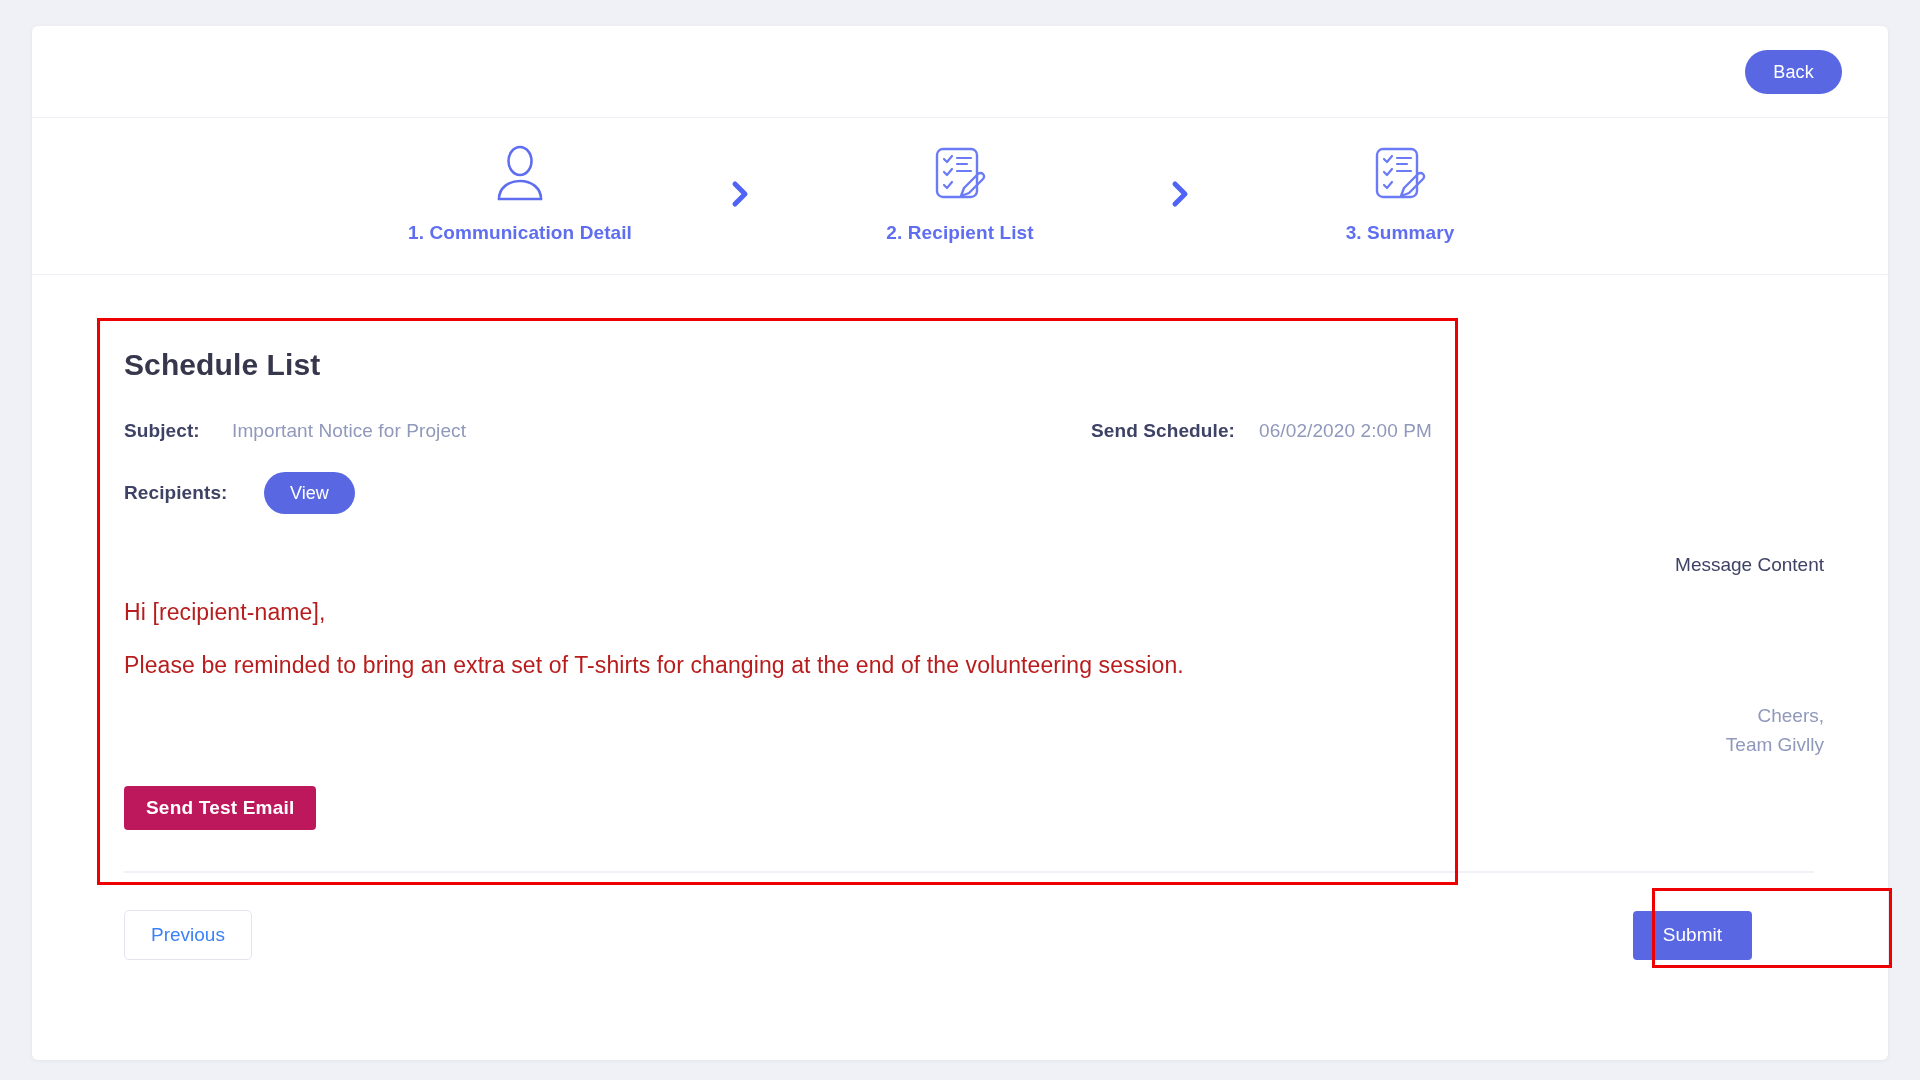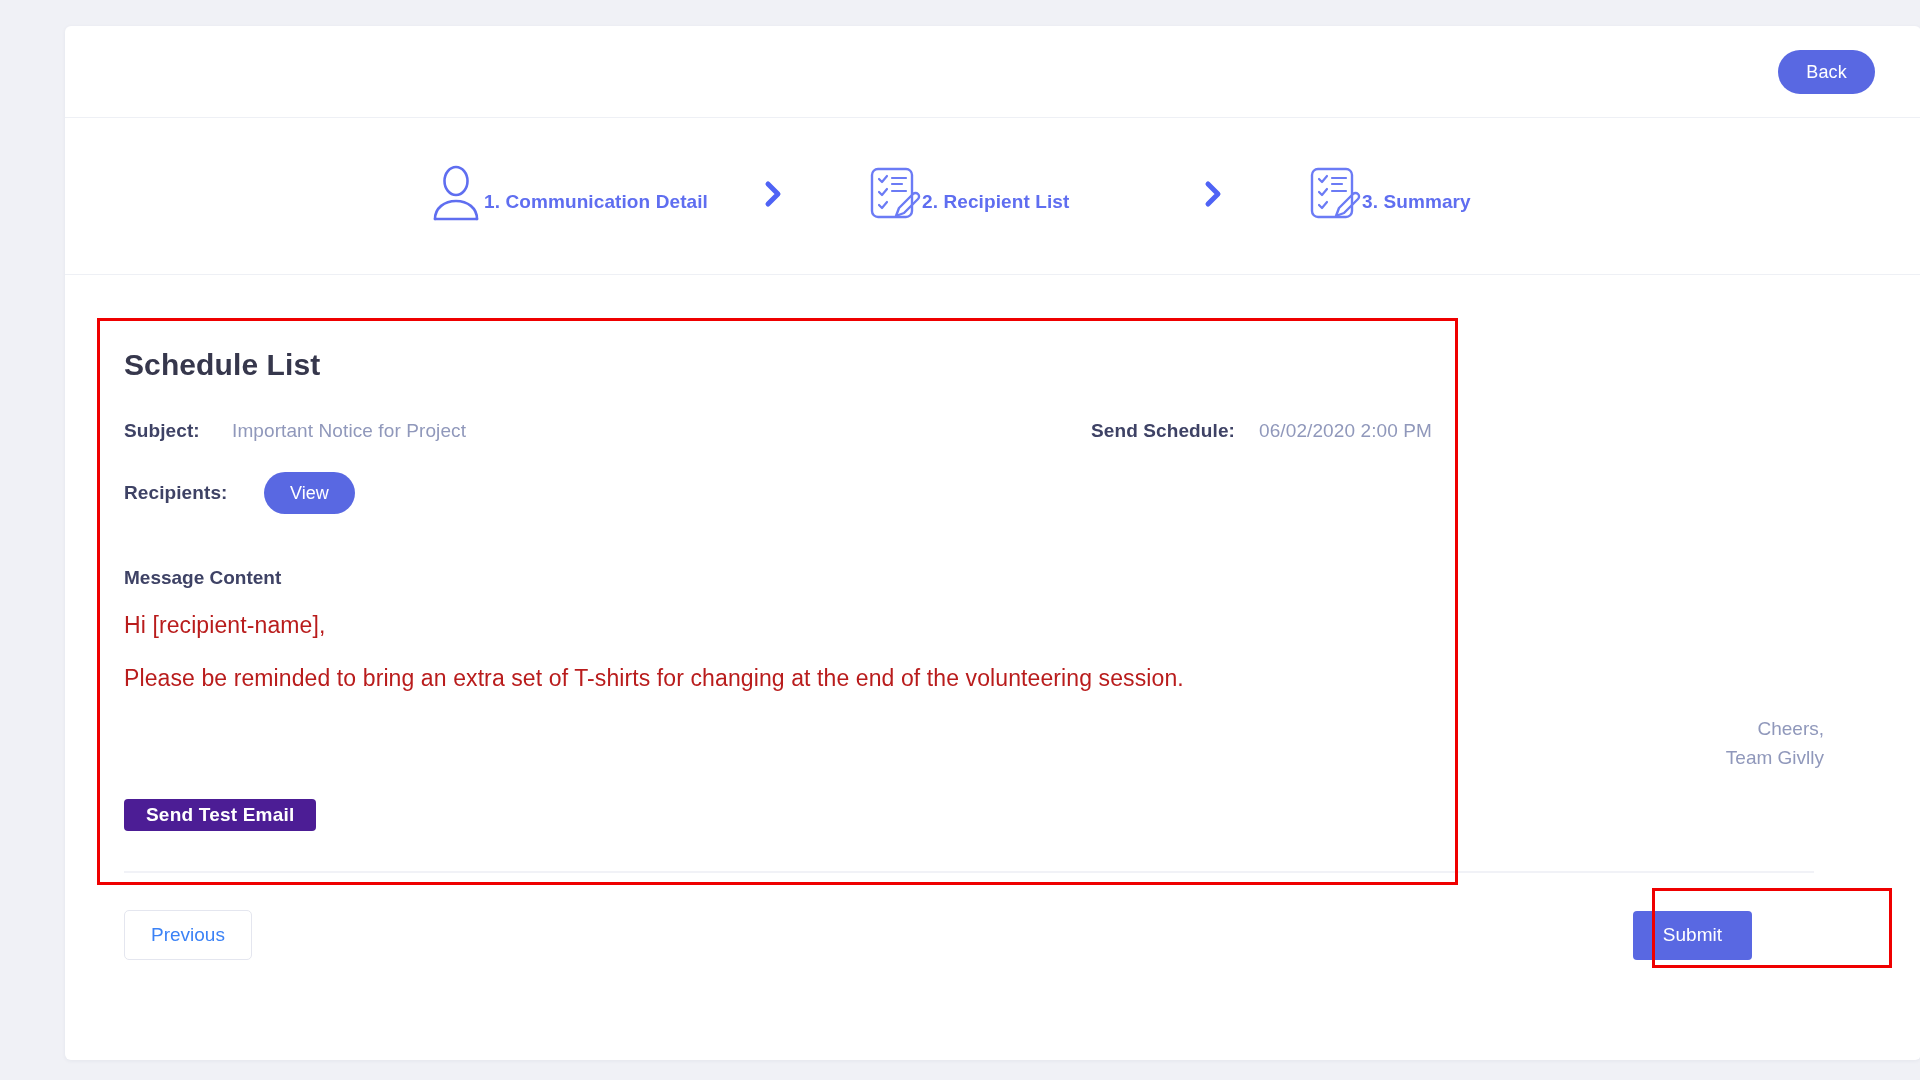--- a/index.html
+++ b/index.html
@@ -20,21 +20,20 @@
   .page-card {
     position: absolute;
     left: 32px;
     top: 26px;
     width: 1856px;
     height: 1034px;
     background: #ffffff;
     border-radius: 6px;
     box-shadow: 0 1px 4px rgba(40, 45, 90, .06);
     overflow: hidden;
-    margin-left: 33px;
   }
 
   
   .topbar {
     position: relative;
     height: 92px;
     border-bottom: 1px solid #eef0f5;
   }
   .back-button {
     position: absolute;
@@ -59,21 +58,21 @@
     border-bottom: 1px solid #eef0f5;
     display: flex;
     align-items: center;
     justify-content: center;
     gap: 0;
     padding-bottom: 6px;
   }
   .step {
     width: 250px;
     display: flex;
-    flex-direction: row;
+    flex-direction: column;
     align-items: center;
     cursor: pointer;
   }
   .step-icon {
     height: 62px;
     display: flex;
     align-items: center;
     justify-content: center;
   }
   .step-label {
@@ -157,47 +156,48 @@
     background: #5968e2;
     color: #ffffff;
     font-family: "Liberation Sans", sans-serif;
     font-size: 18px;
     font-weight: 500;
     cursor: pointer;
     margin-left: 32px;
   }
 
   .msg-heading {
-    margin-top: 53px;
-    font-size: 19px;
-    font-weight: 700;
+    margin-top: 40px;
+    font-size: 19px;
+    font-weight: 400;
     color: #3e4265;
+    text-align: right;
   }
   .msg-para {
     margin-top: 20px;
     font-size: 23px;
     color: #b91c1c;
     line-height: 1.45;
     letter-spacing: .1px;
   }
   .msg-sign {
     margin-top: 20px;
     font-size: 19px;
     color: #9098bb;
     line-height: 1.35;
     text-align: right;
   }
 
   .test-email-button {
     margin-top: 28px;
-    height: 32px;
+    height: 44px;
     padding: 0 22px;
     border: none;
     border-radius: 4px;
-    background: #4c1d95;
+    background: #be185d;
     color: #ffffff;
     font-family: "Liberation Sans", sans-serif;
     font-size: 19px;
     font-weight: 600;
     cursor: pointer;
     letter-spacing: .2px;
   }
 
   .divider {
     position: absolute;

